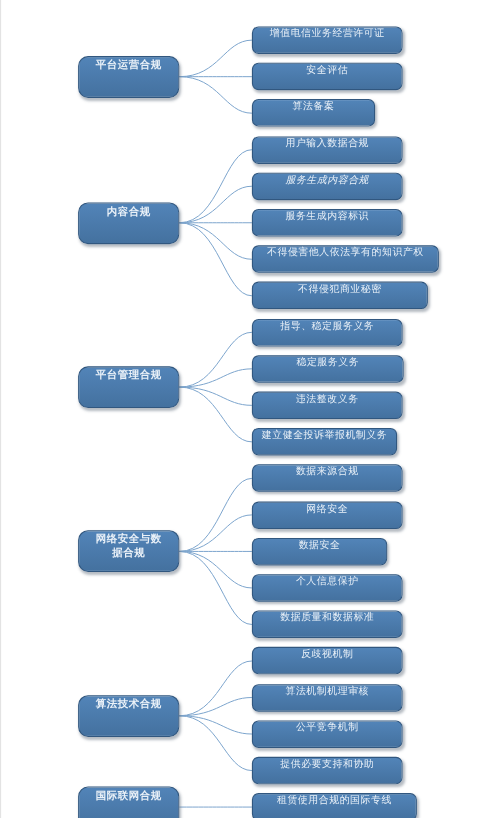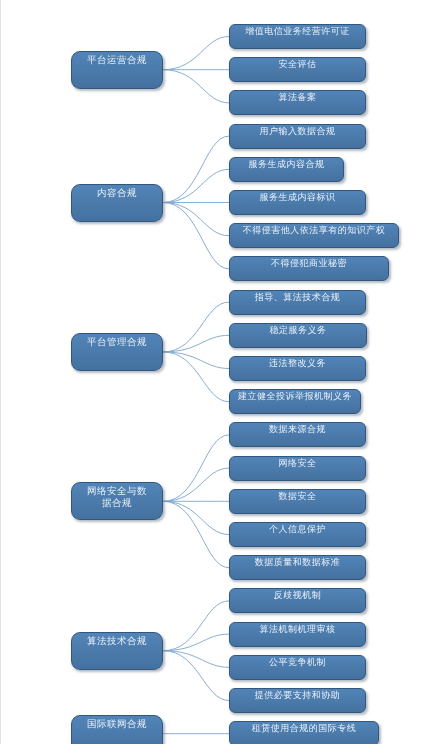--- a/index.html
+++ b/index.html
@@ -28,20 +28,21 @@
     line-height:1.22;
     letter-spacing:0.5px;
     box-shadow:1.5px 2px 2.5px rgba(90,105,120,0.45);
     user-select:none;
   }
   .node.parent{
     width:92px;height:38px;
     border-radius:9px;
     font-size:9.5px;
     padding:2px 4px;
+    font-weight:bold;
   }
   .node.child{
     height:25px;
     font-size:9px;
     border-radius:6px;
     padding:1px 5px;
   }
   .node-label{display:block;white-space:pre-line;}
 </style>
 </head>
@@ -72,66 +73,66 @@
       <path d="M 162 650.7 C 198.3 650.7, 202.92000000000002 700.5, 228 700.5" fill="none" stroke="#7ba4cc" stroke-width="0.9"></path>
       <path d="M 162 733.7 C 198.3 733.7, 202.92000000000002 733.7, 228 733.7" fill="none" stroke="#7ba4cc" stroke-width="0.9"></path>
     </svg>
   <div id="nodes">
       <div class="node child" style="left: 228px; top: 24px; width: 137px;">
         <span class="node-label">增值电信业务经营许可证</span>
       </div>
       <div class="node child" style="left: 228px; top: 57.2px; width: 137px;">
         <span class="node-label">安全评估</span>
       </div>
-      <div class="node child" style="left: 228px; top: 90.4px; width: 137px;">
+      <div class="node child" style="left: 228px; top: 90.4px; width: 112px;">
         <span class="node-label">算法备案</span>
       </div>
       <div class="node parent" style="left: 70px; top: 50.7px;">
         <span class="node-label">平台运营合规</span>
       </div>
       <div class="node child" style="left: 228px; top: 123.6px; width: 137px;">
         <span class="node-label">用户输入数据合规</span>
       </div>
-      <div class="node child" style="left: 228px; top: 156.8px; width: 115px;">
+      <div class="node child" style="left: 228px; top: 156.8px; width: 137px; font-style: italic;">
         <span class="node-label">服务生成内容合规</span>
       </div>
       <div class="node child" style="left: 228px; top: 190px; width: 137px;">
         <span class="node-label">服务生成内容标识</span>
       </div>
       <div class="node child" style="left: 228px; top: 223.2px; width: 170px;">
         <span class="node-label">不得侵害他人依法享有的知识产权</span>
       </div>
       <div class="node child" style="left: 228px; top: 256.4px; width: 160px;">
         <span class="node-label">不得侵犯商业秘密</span>
       </div>
       <div class="node parent" style="left: 70px; top: 183.5px;">
         <span class="node-label">内容合规</span>
       </div>
       <div class="node child" style="left: 228px; top: 289.6px; width: 137px;">
-        <span class="node-label">指导、算法技术合规</span>
+        <span class="node-label">指导、稳定服务义务</span>
       </div>
       <div class="node child" style="left: 228px; top: 322.8px; width: 138px;">
         <span class="node-label">稳定服务义务</span>
       </div>
       <div class="node child" style="left: 228px; top: 356px; width: 137px;">
         <span class="node-label">违法整改义务</span>
       </div>
       <div class="node child" style="left: 228px; top: 389.2px; width: 132px;">
         <span class="node-label">建立健全投诉举报机制义务</span>
       </div>
       <div class="node parent" style="left: 70px; top: 332.9px;">
         <span class="node-label">平台管理合规</span>
       </div>
       <div class="node child" style="left: 228px; top: 422.4px; width: 137px;">
         <span class="node-label">数据来源合规</span>
       </div>
       <div class="node child" style="left: 228px; top: 455.6px; width: 137px;">
         <span class="node-label">网络安全</span>
       </div>
-      <div class="node child" style="left: 228px; top: 488.8px; width: 137px;">
+      <div class="node child" style="left: 228px; top: 488.8px; width: 123px;">
         <span class="node-label">数据安全</span>
       </div>
       <div class="node child" style="left: 228px; top: 522px; width: 137px;">
         <span class="node-label">个人信息保护</span>
       </div>
       <div class="node child" style="left: 228px; top: 555.2px; width: 137px;">
         <span class="node-label">数据质量和数据标准</span>
       </div>
       <div class="node parent" style="left: 70px; top: 482.3px;">
         <span class="node-label">网络安全与数

